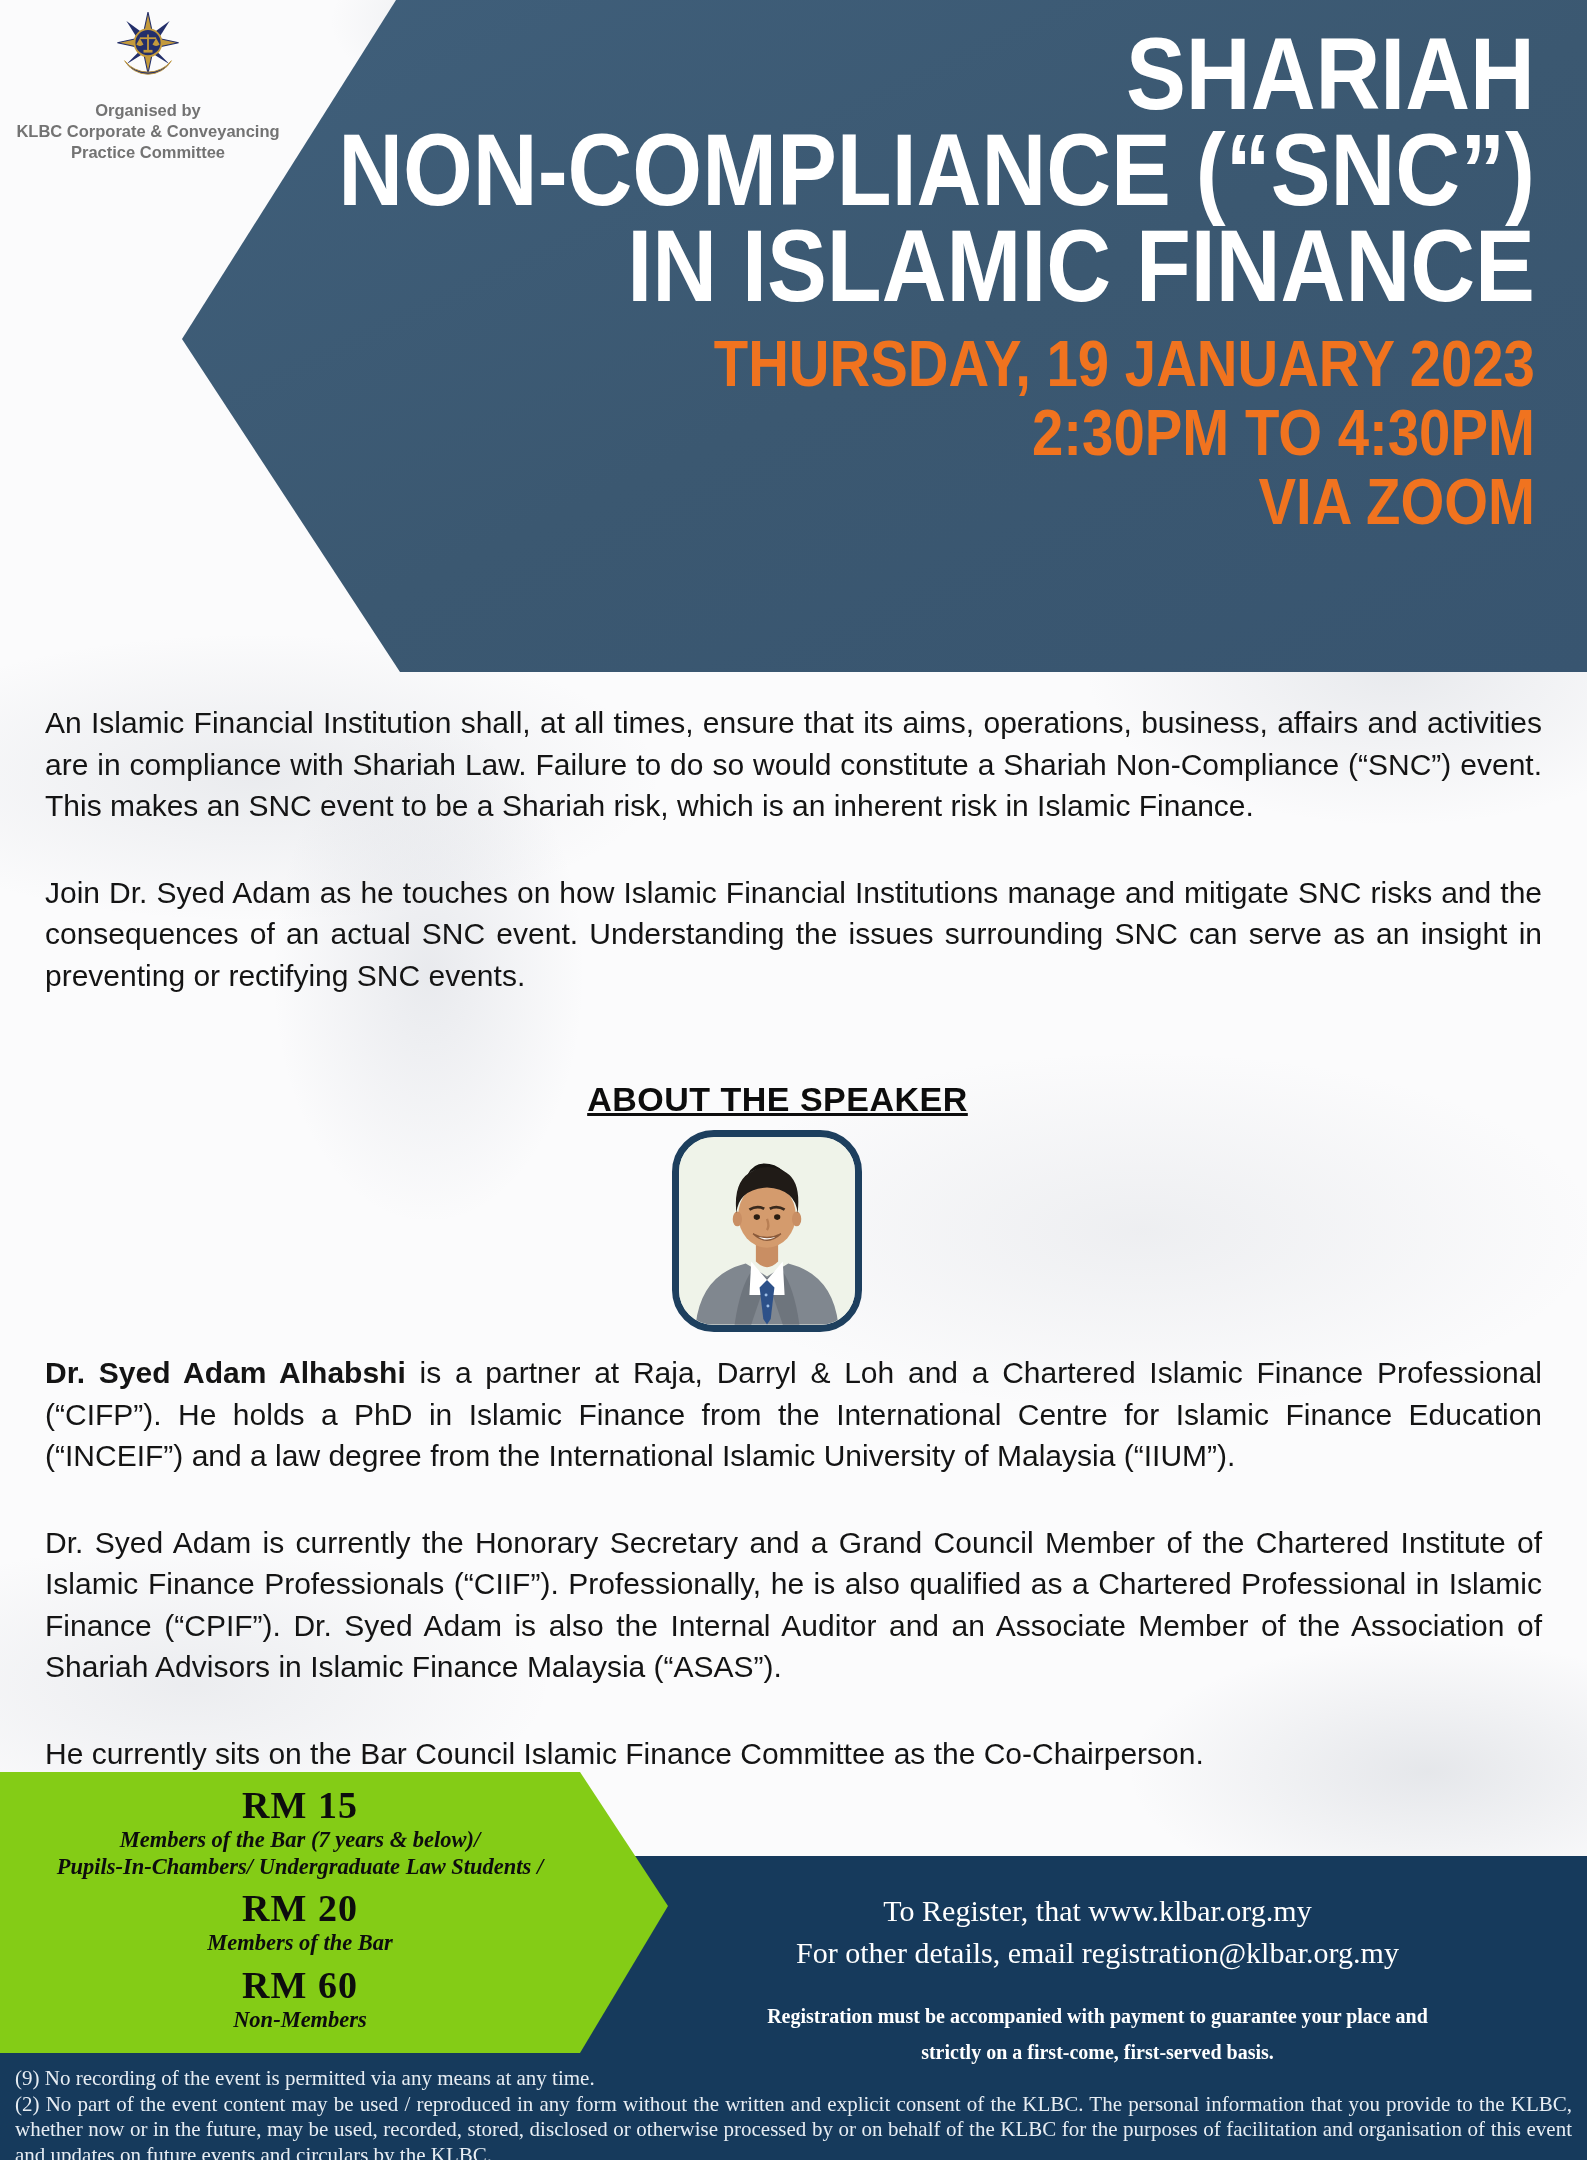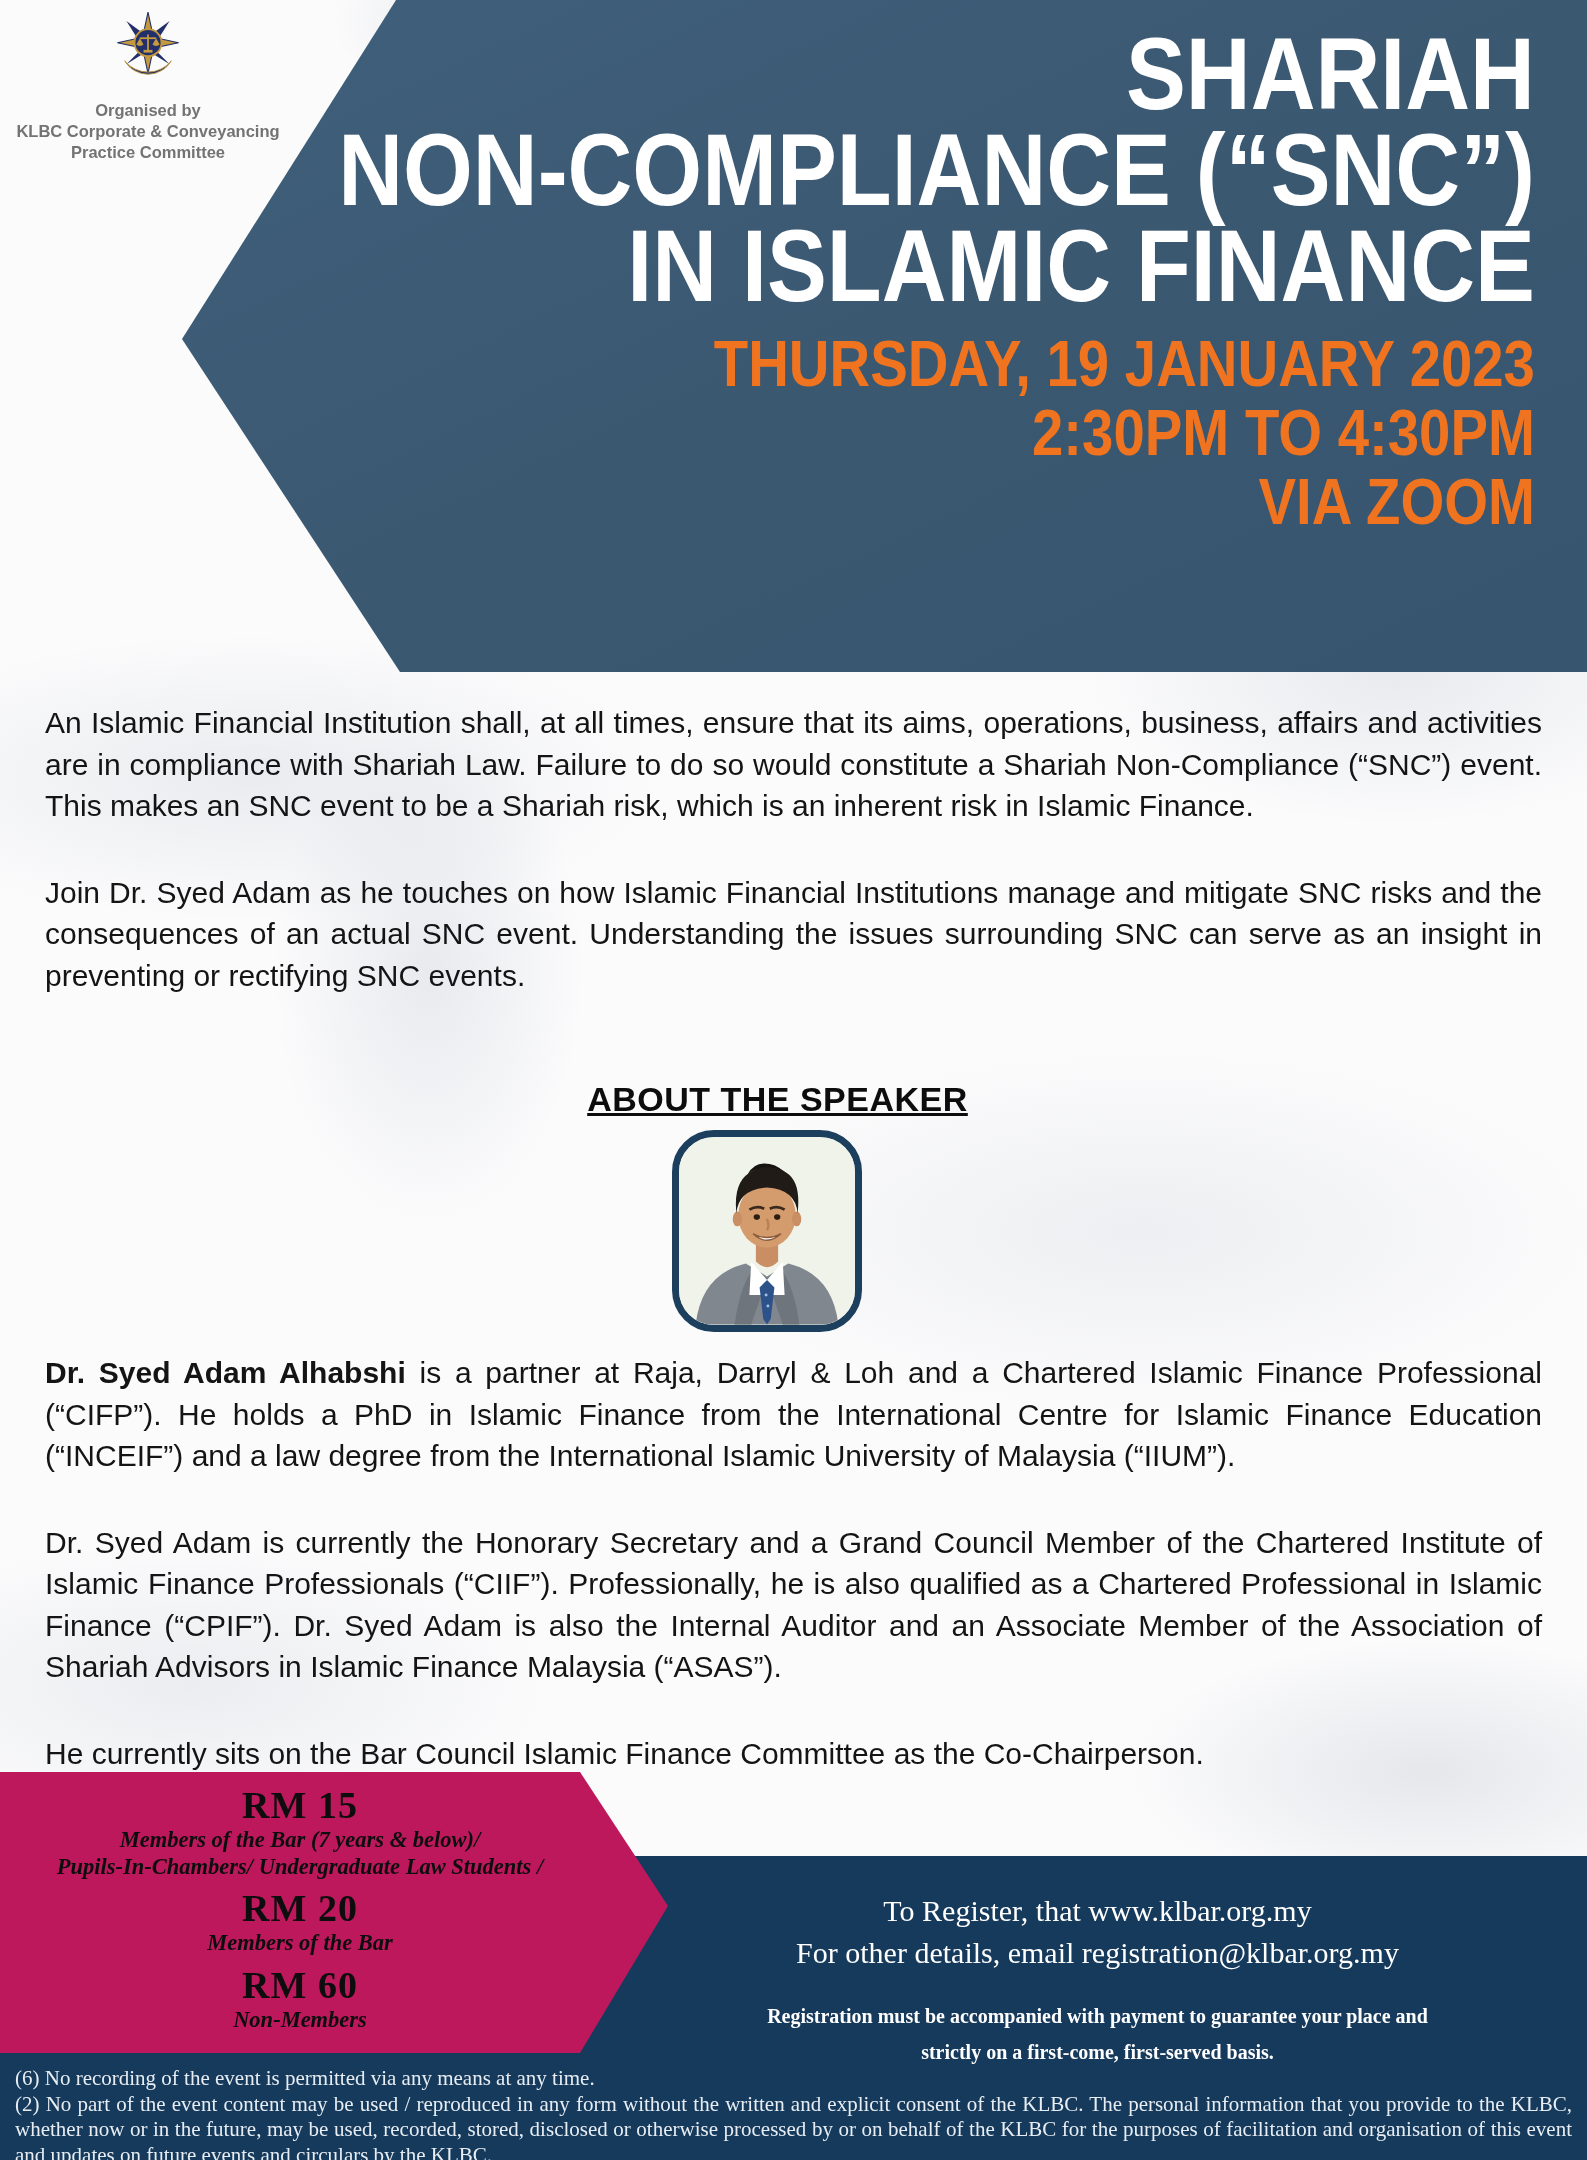--- a/index.html
+++ b/index.html
@@ -70,21 +70,21 @@
   .fineprint{
     position:absolute;left:15px;right:15px;top:210px;
     color:#e7edf3;font-family:"Liberation Serif", serif;
     font-size:21px;line-height:25.5px;text-align:justify;
   }
   .fineprint div{margin:0;}
 
   
   .price-arrow{
     left:0;top:1772px;width:672px;height:281px;
-    background:#be185d;
+    background:#84cc16;
     clip-path:polygon(0 0, 580px 0, 668px 134px, 580px 281px, 0 281px);
   }
   .price-inner{
     position:absolute;left:0;top:12px;width:600px;text-align:center;color:#0d0d0d;
     font-family:"Liberation Serif", serif;
   }
   .price-amt{font-weight:700;font-size:38px;line-height:42px;letter-spacing:1px;}
   .price-desc{font-weight:700;font-style:italic;font-size:22.5px;line-height:26.5px;margin:1px 12px 7px;}
 </style>
 </head>
@@ -185,21 +185,21 @@
     </div>
     <div>
       <span>For other details, email </span><span>registration@klbar.org.my</span>
     </div>
     <div class="note">
       <div>Registration must  be accompanied with payment to guarantee your place and</div>
       <div>strictly on a first-come, first-served basis.</div>
     </div>
   </div>
   <div class="fineprint">
-    <div>(6) No recording of the event is permitted via any means at any time.</div>
+    <div>(9) No recording of the event is permitted via any means at any time.</div>
     <div>(2) No part of the event content may be used / reproduced in any form without the written and explicit consent of the KLBC. The personal information that you provide to the KLBC, whether now or in the future, may be used, recorded, stored, disclosed or otherwise processed by or on behalf of the KLBC for the purposes of facilitation and organisation of this event and updates on future events and circulars by the KLBC.</div>
   </div>
 </div>
 
 <div class="abs price-arrow">
   <div class="price-inner">
     <div class="price-amt">RM 15</div>
     <div class="price-desc">
       <div>Members of the Bar (7 years &amp; below)/</div>
       <div>Pupils-In-Chambers/ Undergraduate Law Students /</div>

